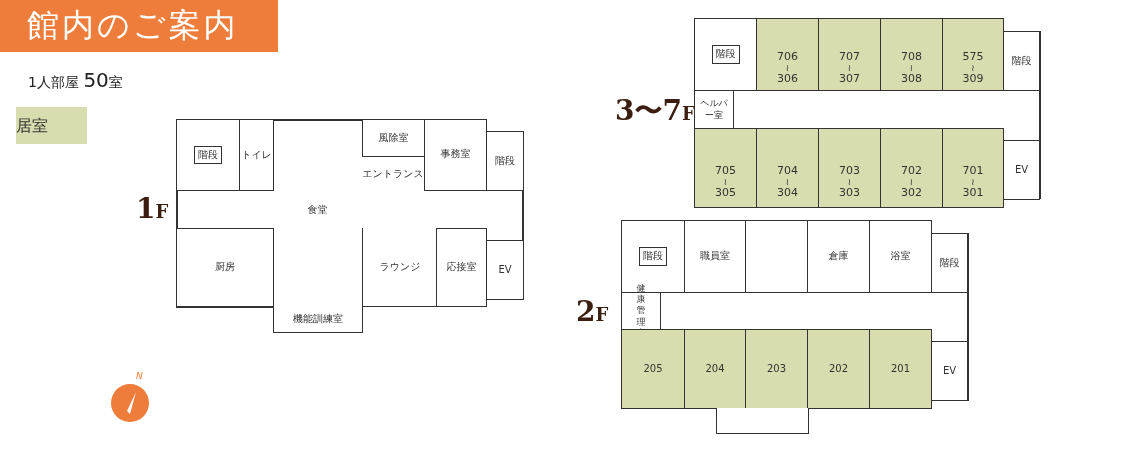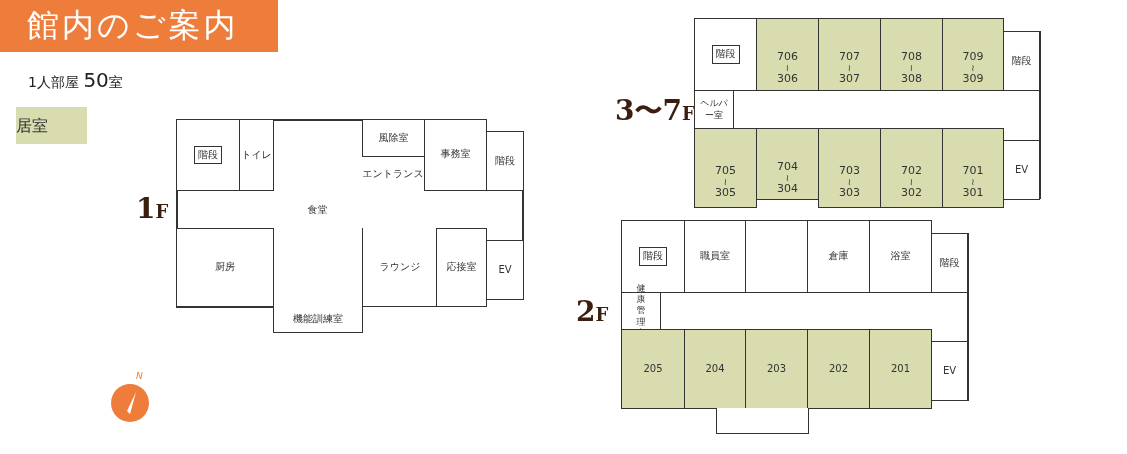--- a/index.html
+++ b/index.html
@@ -82,30 +82,30 @@
   <div class="r g" style="left:756px;top:18px;width:63px;height:73px;">
     <span class="rn"><span>706</span><span class="tilde">≀</span><span>306</span></span>
   </div>
   <div class="r g" style="left:818px;top:18px;width:63px;height:73px;">
     <span class="rn"><span>707</span><span class="tilde">≀</span><span>307</span></span>
   </div>
   <div class="r g" style="left:880px;top:18px;width:63px;height:73px;">
     <span class="rn"><span>708</span><span class="tilde">≀</span><span>308</span></span>
   </div>
   <div class="r g" style="left:942px;top:18px;width:62px;height:73px;">
-    <span class="rn"><span>709</span><span class="tilde">≀</span><span>309</span></span>
+    <span class="rn"><span>575</span><span class="tilde">≀</span><span>309</span></span>
   </div>
   <div class="r" style="left:1003px;top:31px;width:37px;height:60px;">階段</div>
 
   <div class="r" style="left:694px;top:90px;width:40px;height:39px;font-size:9px;padding:16px 2px;">ヘルパー室</div>
 
   <div class="r g" style="left:694px;top:128px;width:63px;height:80px;">
     <span class="rn"><span>705</span><span class="tilde">≀</span><span>305</span></span>
   </div>
-  <div class="r g" style="left:756px;top:128px;width:63px;height:72px;">
+  <div class="r g" style="left:756px;top:128px;width:63px;height:80px;">
     <span class="rn"><span>704</span><span class="tilde">≀</span><span>304</span></span>
   </div>
   <div class="r g" style="left:818px;top:128px;width:63px;height:80px;">
     <span class="rn"><span>703</span><span class="tilde">≀</span><span>303</span></span>
   </div>
   <div class="r g" style="left:880px;top:128px;width:63px;height:80px;">
     <span class="rn"><span>702</span><span class="tilde">≀</span><span>302</span></span>
   </div>
   <div class="r g" style="left:942px;top:128px;width:62px;height:80px;">
     <span class="rn"><span>701</span><span class="tilde">≀</span><span>301</span></span>

